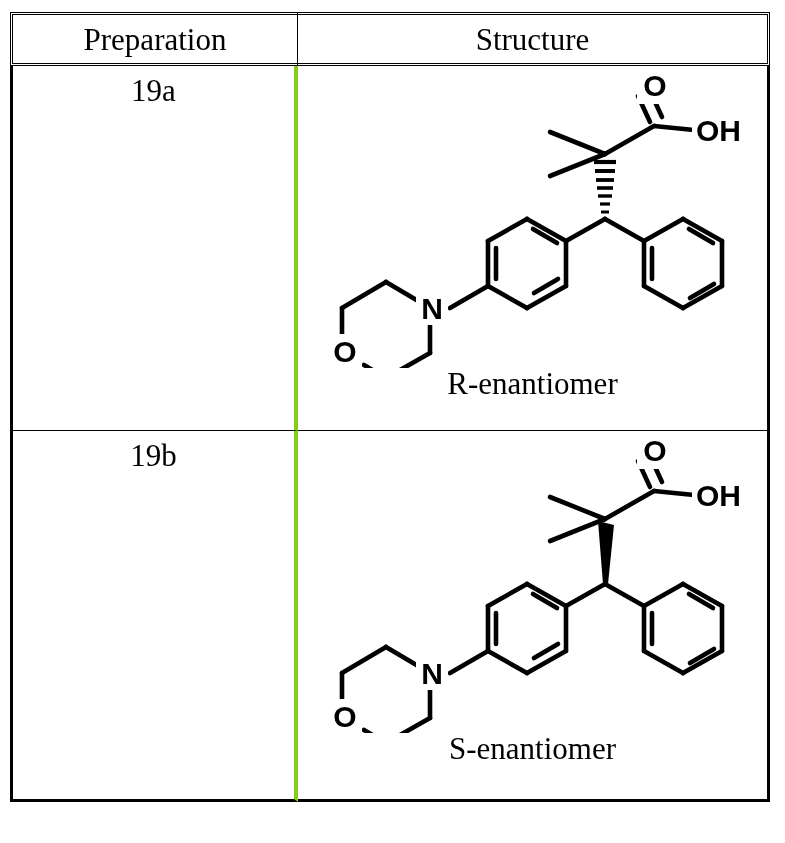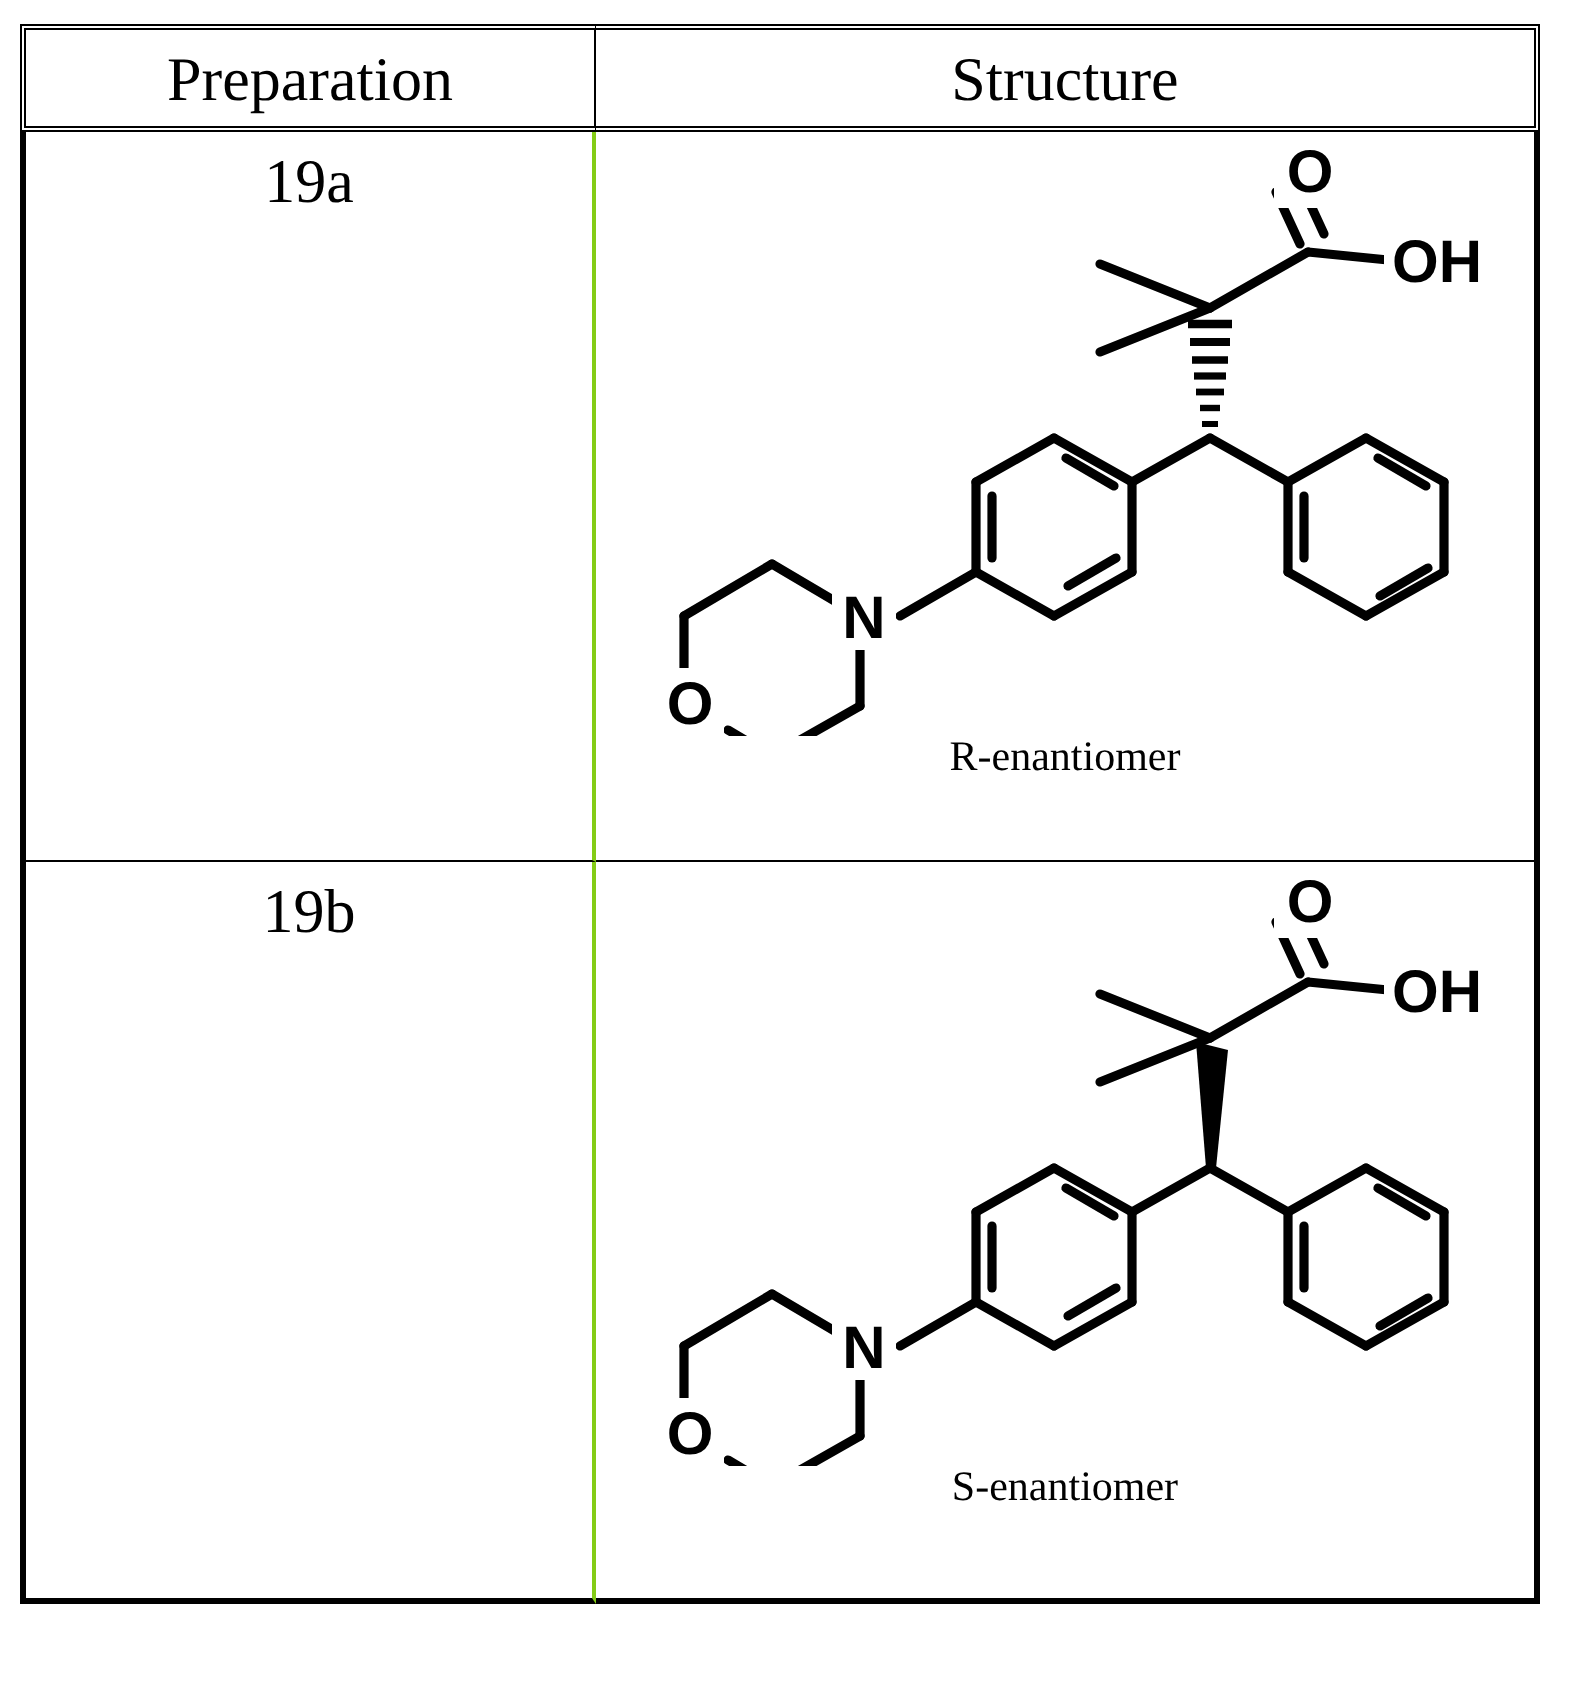--- a/index.html
+++ b/index.html
@@ -58,21 +58,21 @@
 
   
   .body-cell {
     padding: 0;
     vertical-align: top;
     background: #ffffff;
     border-bottom: 1px solid #000;
   }
   .prep-cell {
     border-left: 3px solid #000;
-    border-right: 2px solid #84cc16;
+    border-right: 4px solid #84cc16;
     width: 284px;
     text-align: center;
     font-size: 31px;
     font-family: "Liberation Serif", serif;
   }
   .struct-cell {
     border-right: 3px solid #000;
     text-align: center;
   }
   tr.last-row .body-cell {
@@ -102,21 +102,21 @@
     margin: 0 auto;
   }
   .mol-wrap svg {
     display: block;
     width: 470px;
     height: 302px;
   }
 
   .enant-label {
     font-family: "Liberation Serif", serif;
-    font-size: 21px;
+    font-size: 31px;
     line-height: 1;
     padding-bottom: 6px;
     text-align: center;
   }
 
   
   .atom {
     font-family: "Liberation Sans", sans-serif;
     font-weight: bold;
     font-size: 30px;

